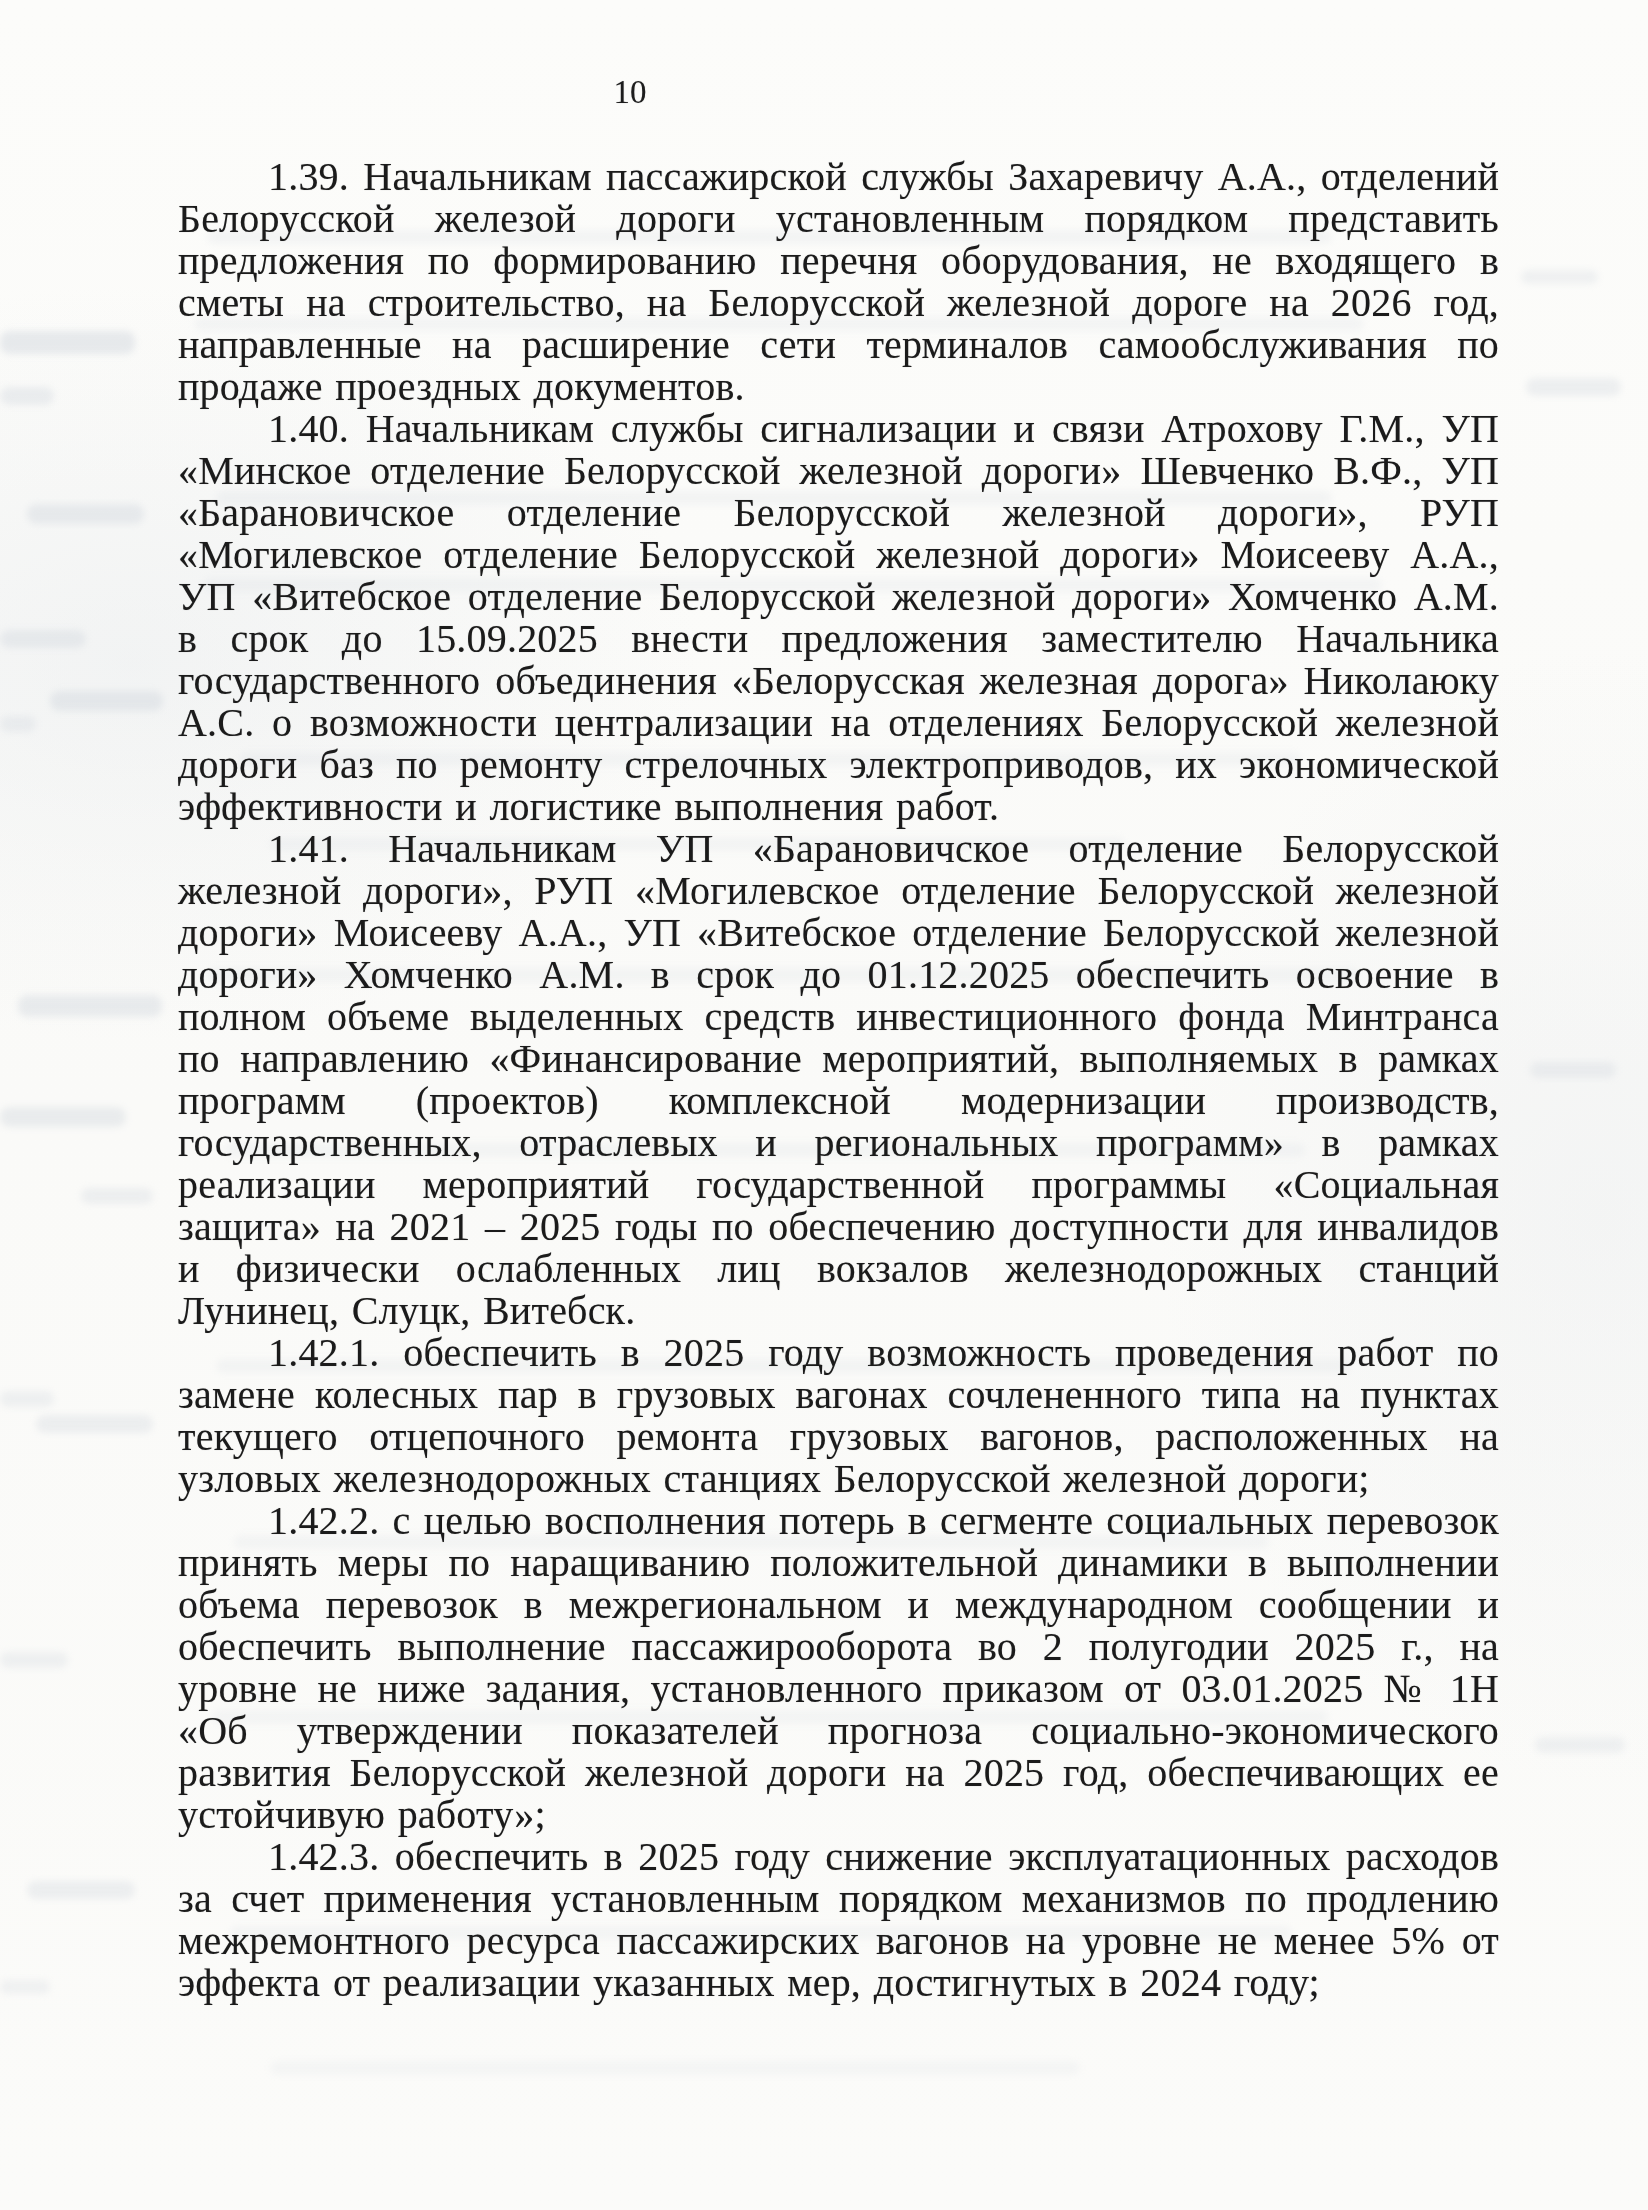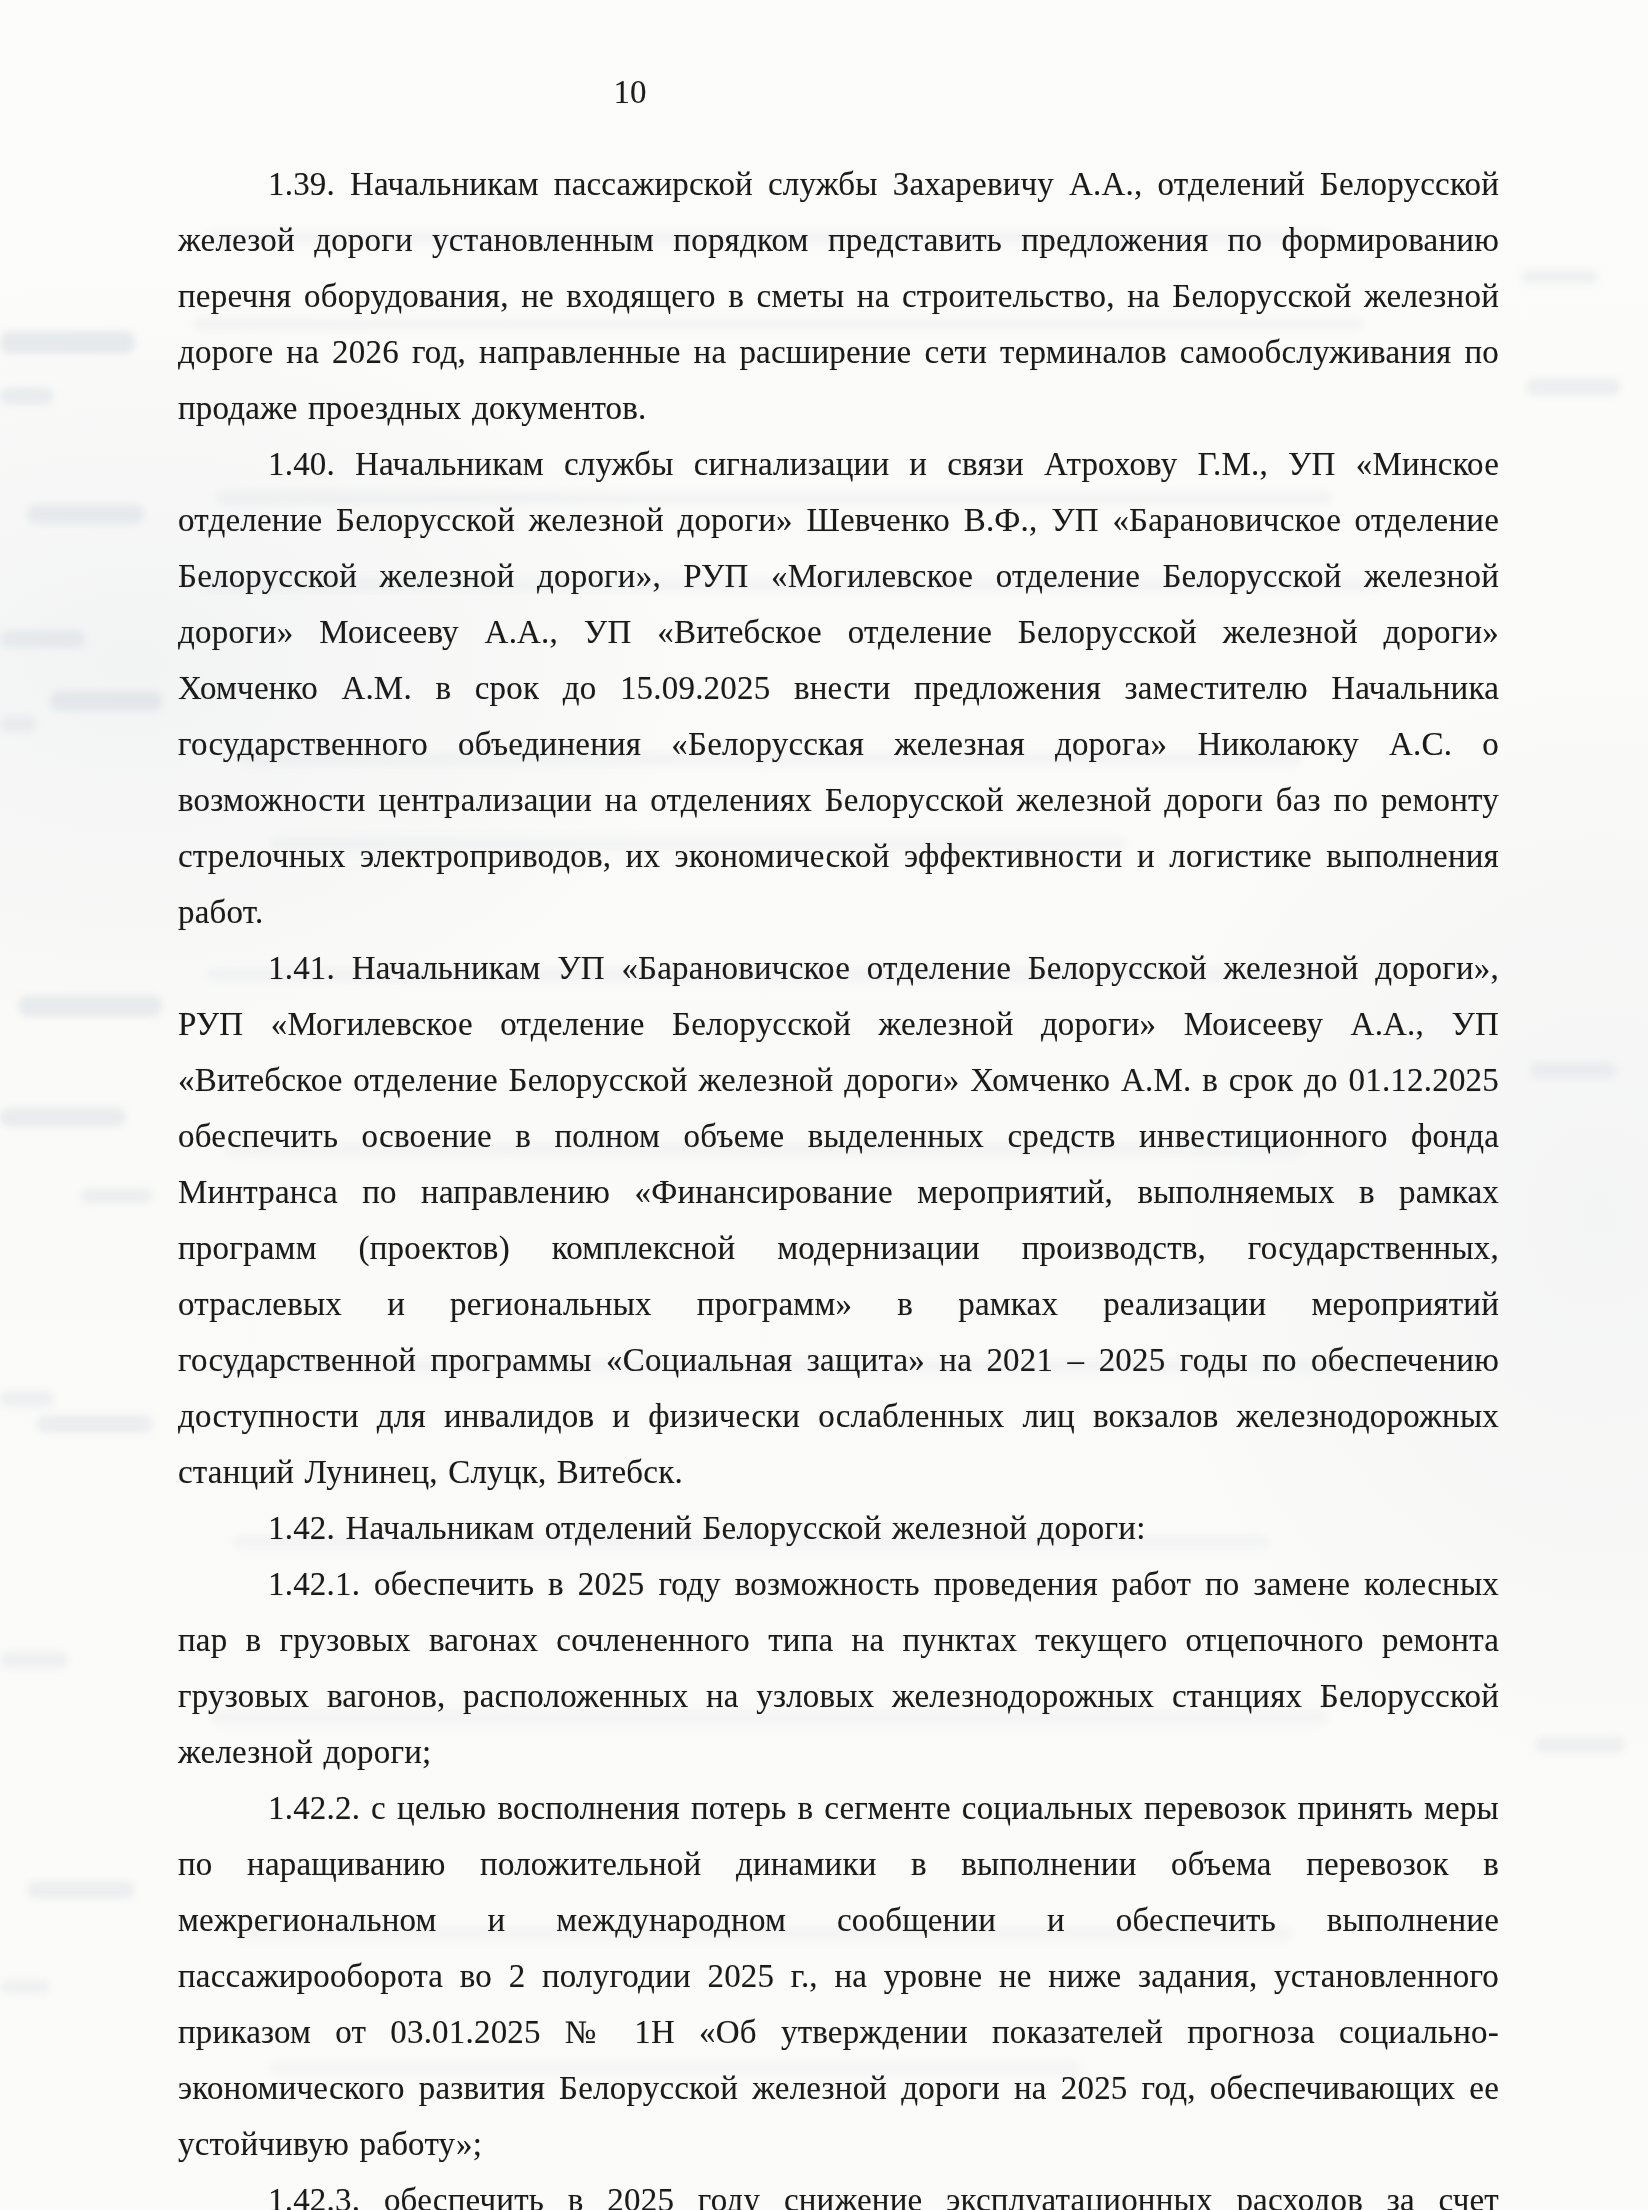--- a/index.html
+++ b/index.html
@@ -50,22 +50,22 @@
   .doc-body {
     position: absolute;
     left: 178px;
     right: 149px;
     top: 156px;
   }
   .para {
     margin: 0;
     text-indent: 90px;
     text-align: justify;
-    font-size: 33px;
-    line-height: 56px;
+    font-size: 40px;
+    line-height: 42px;
     letter-spacing: 0.2px;
     word-spacing: 0.06em;
     color: #1b1b1b;
     text-shadow: 0 0 0.9px rgba(25,25,25,0.32);
   }
 </style>
 </head>
 <body>
 
 <div class="page">
@@ -103,20 +103,19 @@
       <div class="bleed-mark" style="left: 230px; top: 1926px; width: 1062px; height: 13.5px; opacity: 0.14;"></div>
       <div class="bleed-mark" style="left: 270px; top: 2061px; width: 810px; height: 13.5px; opacity: 0.13;"></div>
     </div>
 
   <div class="page-number">10</div>
 
   <div class="doc-body">
       <p class="para">1.39. Начальникам пассажирской службы Захаревичу А.А., отделений Белорусской железой дороги установленным порядком представить предложения по формированию перечня оборудования, не входящего в сметы на строительство, на Белорусской железной дороге на 2026 год, направленные на расширение сети терминалов самообслуживания по продаже проездных документов.</p>
       <p class="para">1.40. Начальникам службы сигнализации и связи Атрохову Г.М., УП «Минское отделение Белорусской железной дороги» Шевченко В.Ф., УП «Барановичское отделение Белорусской железной дороги», РУП «Могилевское отделение Белорусской железной дороги» Моисееву А.А., УП «Витебское отделение Белорусской железной дороги» Хомченко А.М. в срок до 15.09.2025 внести предложения заместителю Начальника государственного объединения «Белорусская железная дорога» Николаюку А.С. о возможности централизации на отделениях Белорусской железной дороги баз по ремонту стрелочных электроприводов, их экономической эффективности и логистике выполнения работ.</p>
       <p class="para">1.41. Начальникам УП «Барановичское отделение Белорусской железной дороги», РУП «Могилевское отделение Белорусской железной дороги» Моисееву А.А., УП «Витебское отделение Белорусской железной дороги» Хомченко А.М. в срок до 01.12.2025 обеспечить освоение в полном объеме выделенных средств инвестиционного фонда Минтранса по направлению «Финансирование мероприятий, выполняемых в рамках программ (проектов) комплексной модернизации производств, государственных, отраслевых и региональных программ» в рамках реализации мероприятий государственной программы «Социальная защита» на 2021 – 2025 годы по обеспечению доступности для инвалидов и физически ослабленных лиц вокзалов железнодорожных станций Лунинец, Слуцк, Витебск.</p>
-      <p class="para">1.42. Начальникам отделений Белорусской железной дороги:</p>
       <p class="para">1.42.1. обеспечить в 2025 году возможность проведения работ по замене колесных пар в грузовых вагонах сочлененного типа на пунктах текущего отцепочного ремонта грузовых вагонов, расположенных на узловых железнодорожных станциях Белорусской железной дороги;</p>
       <p class="para">1.42.2. с целью восполнения потерь в сегменте социальных перевозок принять меры по наращиванию положительной динамики в выполнении объема перевозок в межрегиональном и международном сообщении и обеспечить выполнение пассажирооборота во 2 полугодии 2025 г., на уровне не ниже задания, установленного приказом от 03.01.2025 № 1Н «Об утверждении показателей прогноза социально-экономического развития Белорусской железной дороги на 2025 год, обеспечивающих ее устойчивую работу»;</p>
       <p class="para">1.42.3. обеспечить в 2025 году снижение эксплуатационных расходов за счет применения установленным порядком механизмов по продлению межремонтного ресурса пассажирских вагонов на уровне не менее 5% от эффекта от реализации указанных мер, достигнутых в 2024 году;</p>
     </div>
 
 </div>
 
 
 </body></html>

